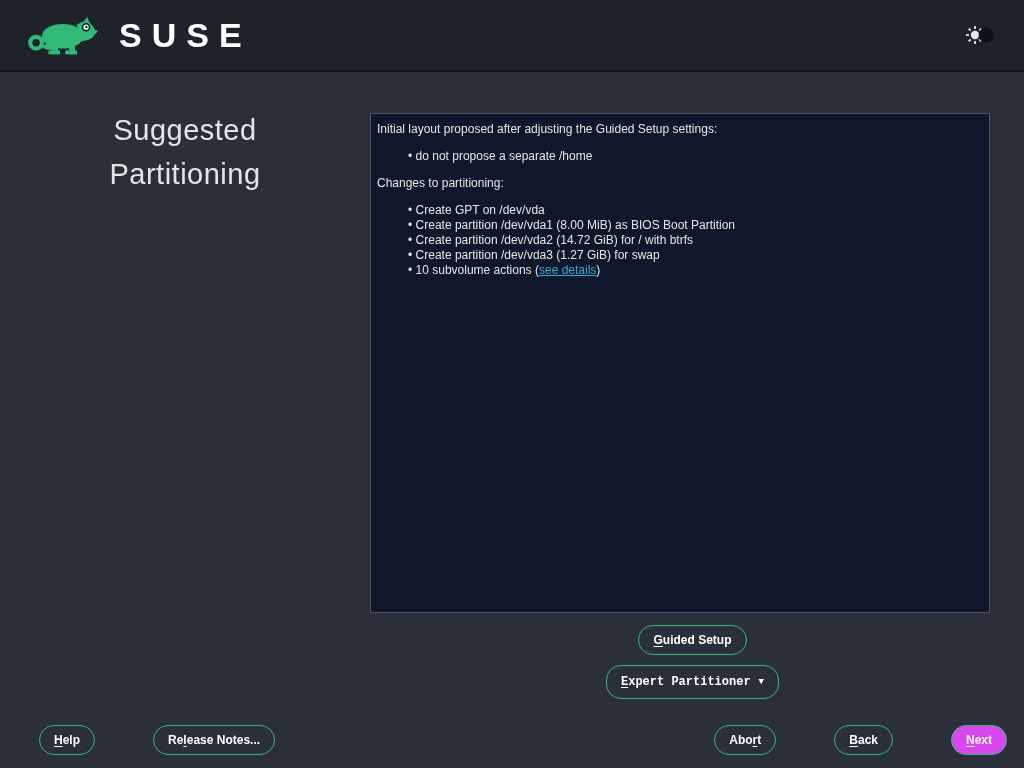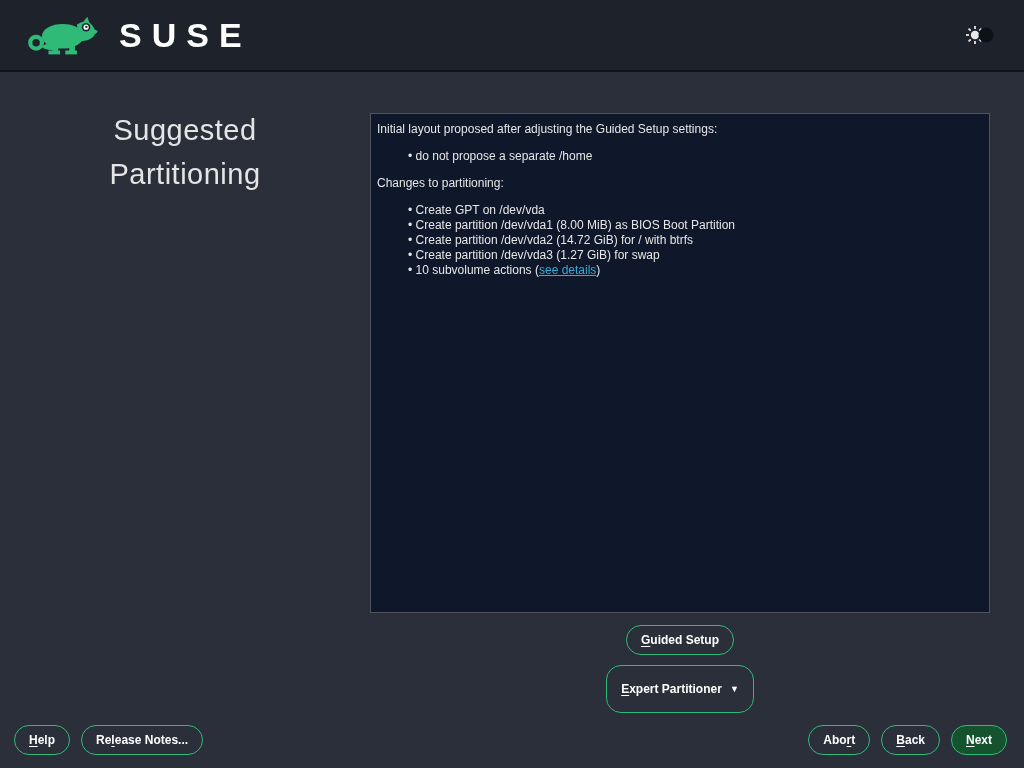--- a/index.html
+++ b/index.html
@@ -64,33 +64,34 @@
     background:transparent;
     border:1px solid #30ba78;
     border-radius:15px;
     color:#ffffff;
     font-family:"Liberation Sans", sans-serif;
     font-size:12px; font-weight:bold;
     padding:7px 14px;
     cursor:pointer;
     display:inline-flex; align-items:center; gap:8px;
     white-space:nowrap;
+    margin-left:25px;
   }
   .btn .mnemonic { text-decoration:underline; text-underline-offset:2px; }
-  .btn-primary { background:#14532d; border-color:#30ba78; }
+  .btn-primary { background:#d946ef; border-color:#30ba78; }
   .dropdown-arrow { font-size:9px; line-height:1; color:#ffffff; }
-  .expert-btn { padding:16px 14px; }
+  .expert-btn { padding:9px 14px;font-family:Liberation Mono, monospace; }
 
   
   .footer {
     position:absolute; left:0; bottom:13px; width:1024px;
     display:flex; align-items:center; justify-content:space-between;
     padding:0 17px 0 14px;
   }
-  .footer-group { display:flex; gap:11px; }
+  .footer-group { display:flex; gap:33px; }
 </style>
 </head>
 <body>
 
 <div class="topbar">
   <div class="brand">
     <span>
       <svg width="78" height="48" viewBox="0 0 120 74">
         <g fill="#30ba78">
 

